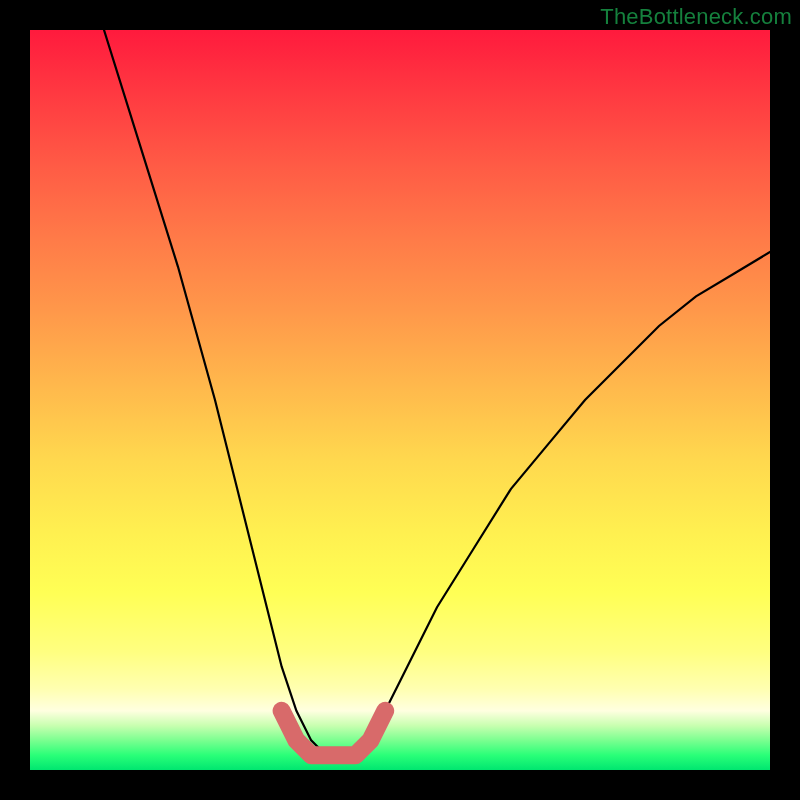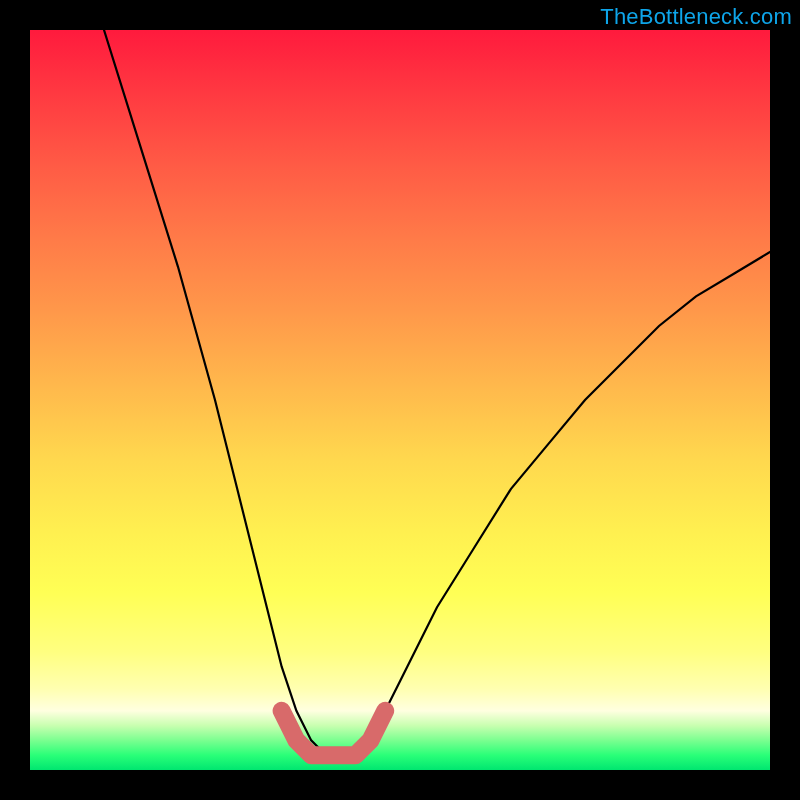--- a/index.html
+++ b/index.html
@@ -48,21 +48,21 @@
     position: absolute;
     top: 0;
     left: 0;
     width: 740px;
     height: 740px;
   }
   .watermark {
     position: absolute;
     top: 4px;
     right: 8px;
-    color: #0ea5e9;
+    color: #15803d;
     font-size: 22px;
     font-weight: 500;
     letter-spacing: 0.2px;
   }
 </style>
 </head>
 <body>
 
 <div class="frame">
 

